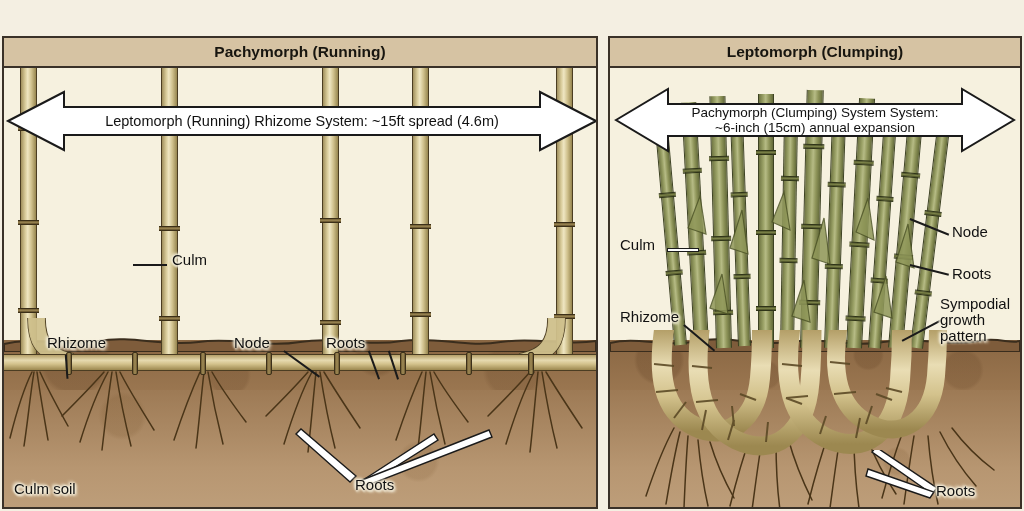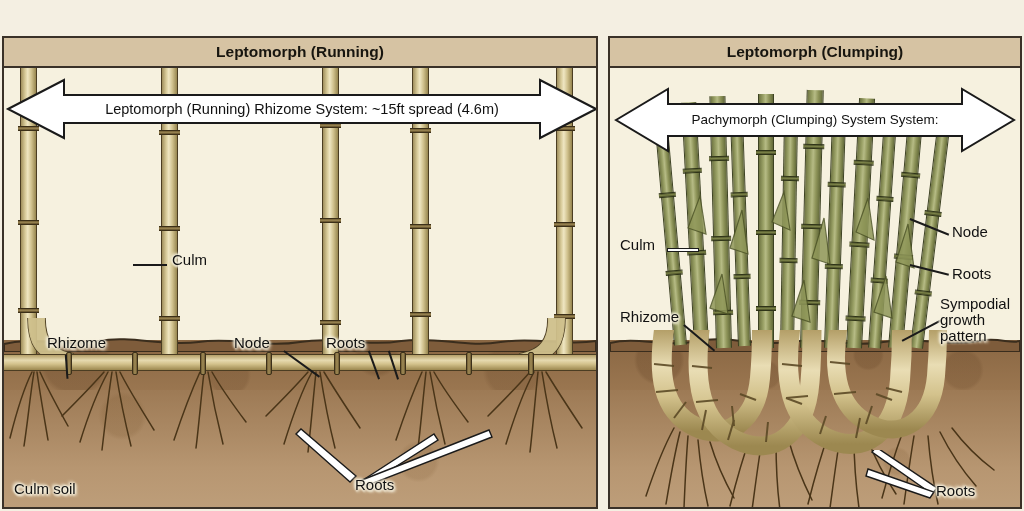--- a/index.html
+++ b/index.html
@@ -131,21 +131,21 @@
   .arrow-text.small{font-size:13.5px;}
 </style>
 </head>
 <body>
 
 <div id="stage">
 
 
   <div class="panel" id="panel-left">
     <div class="panel-header">
-      <span>Leptomorph (Running)</span>
+      <span>Pachymorph (Running)</span>
     </div>
 
     <div class="scene">
       <div class="sky"></div>
 
       <div class="soil soil-top"></div>
       <div class="soil soil-mid"></div>
       <div class="soil soil-low"></div>
 
       <svg class="ground-wave" viewBox="0 0 596 22" preserveAspectRatio="none">
@@ -235,21 +235,21 @@
             <path d="M430,4 C440,22 452,38 464,54"></path>
 
           <path d="M530,4 C518,26 510,50 502,76"></path>
             <path d="M534,4 C531,32 529,58 526,84"></path>
           <path d="M538,4 C542,30 547,56 553,80"></path>
             <path d="M542,4 C554,24 566,42 578,60"></path>
           <path d="M526,4 C512,20 498,34 484,48"></path>
         </g>
       </svg>
 
-      <div class="arrow-wrap" style="left:4px;top:10px;width:588px;height:62px">
+      <div class="arrow-wrap" style="left:4px;top:22px;width:588px;height:62px">
         <svg class="arrow-svg" width="588" height="62" viewBox="0 0 588 62" preserveAspectRatio="none">
           <polygon points="0,31 56,2 56,17 532,17 532,2 588,31 532,60 532,45 56,45 56,60" fill="#ffffff" stroke="#1a1a1a" stroke-width="2"></polygon>
         </svg>
         <div class="arrow-text">
           <div>Leptomorph (Running) Rhizome System: ~15ft spread (4.6m)</div>
         </div>
       </div>
 
       <div class="label" style="left:168px;top:183px">Culm</div>
       <div class="leader" style="left:129px;top:196px;width:34px"></div>
@@ -439,20 +439,21 @@
           <path d="M322,10 C334,26 348,40 364,52"></path>
         </g>
       </svg>
 
       <div class="arrow-wrap" style="left:6px;top:18px;width:398px;height:68px">
         <svg class="arrow-svg" width="398" height="68" viewBox="0 0 398 68" preserveAspectRatio="none">
           <polygon points="0,34 52,3 52,18 346,18 346,3 398,34 346,65 346,50 52,50 52,65" fill="#ffffff" stroke="#1a1a1a" stroke-width="2"></polygon>
         </svg>
         <div class="arrow-text small">
           <div>Pachymorph (Clumping) System System:</div>
+          <div>~6-inch (15cm) annual expansion</div>
         </div>
       </div>
 
       <div class="label" style="left:10px;top:168px">Culm</div>
       <div class="leader leader-white" style="left:58px;top:181px;width:30px"></div>
 
       <div class="label" style="left:10px;top:240px">Rhizome</div>
       <div class="leader" style="left:74px;top:256px;width:40px;transform:rotate(40deg)"></div>
 
       <div class="label" style="left:342px;top:155px">Node</div>

